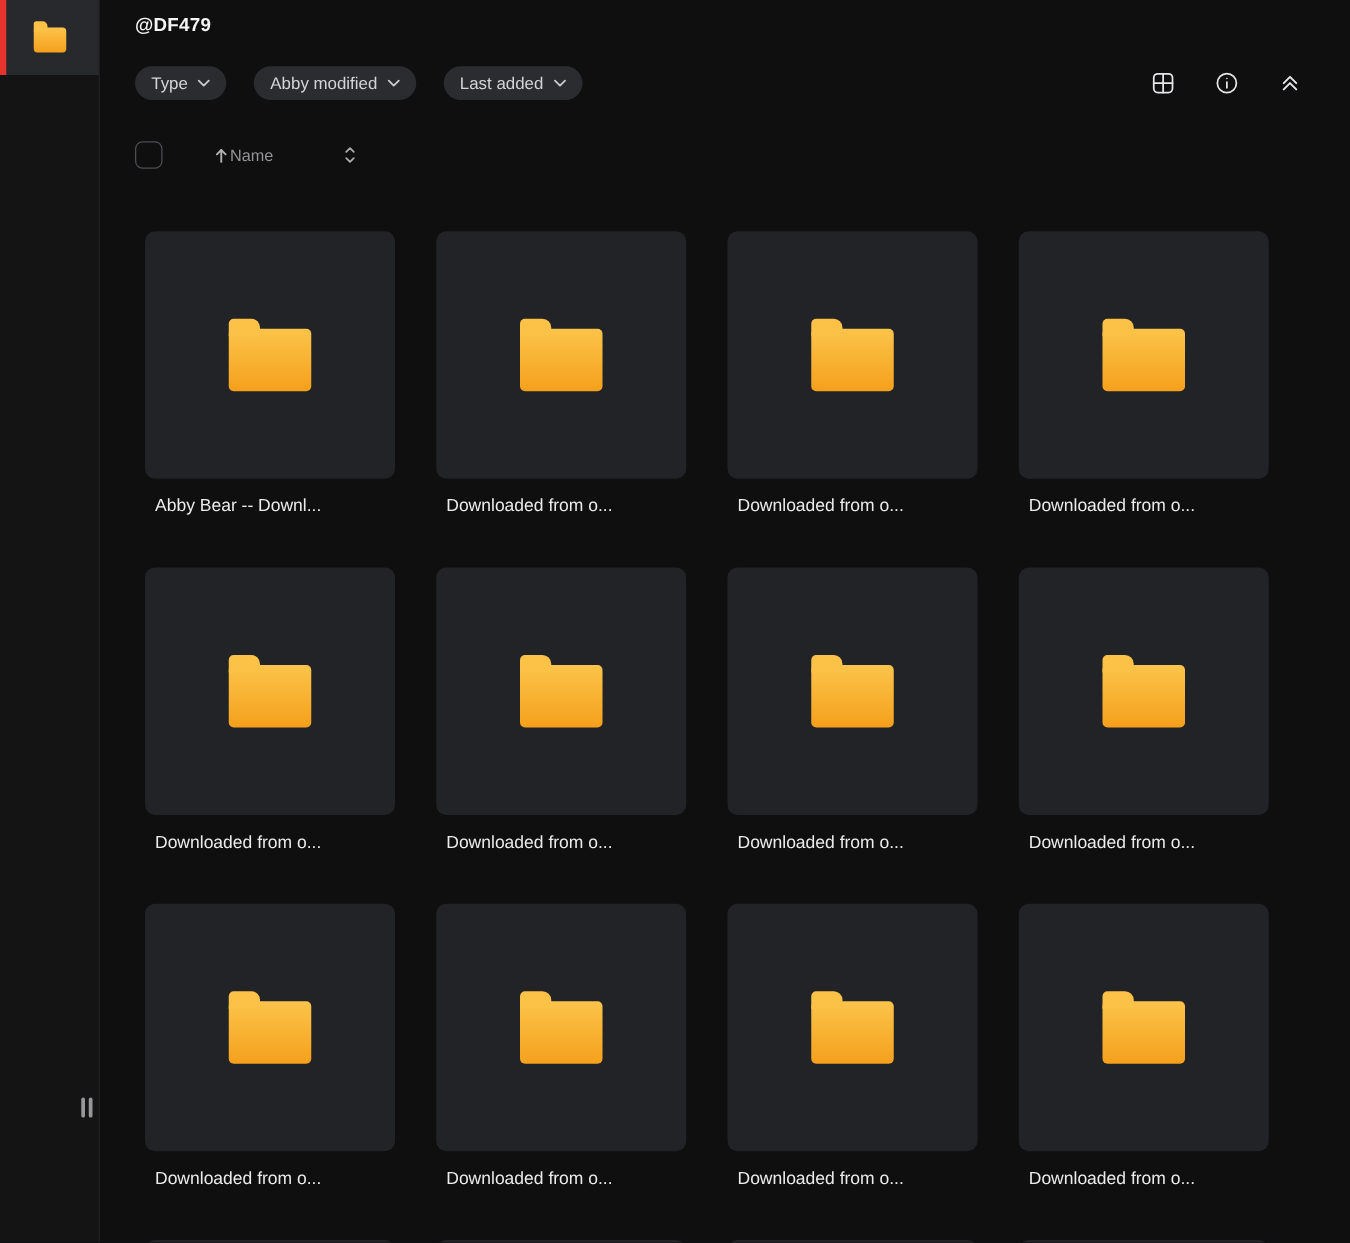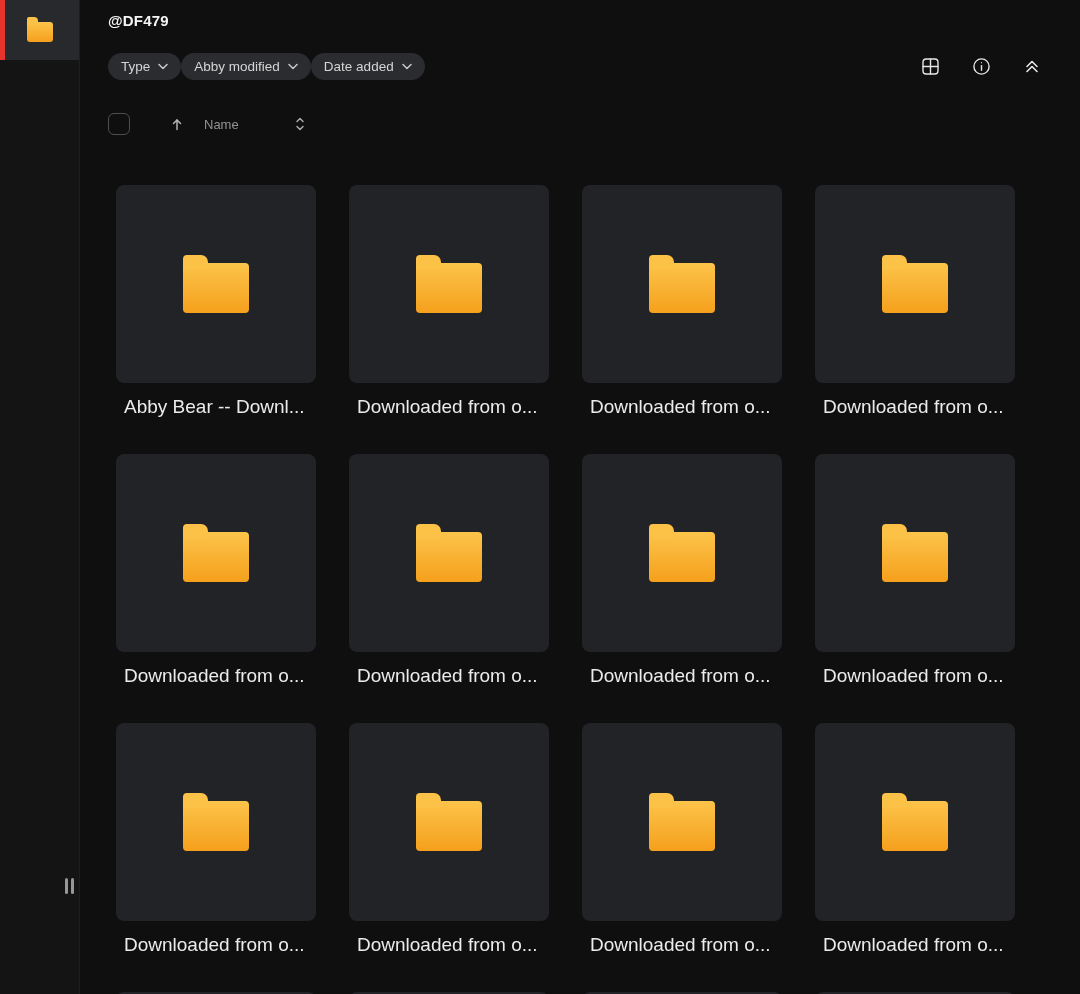--- a/index.html
+++ b/index.html
@@ -95,21 +95,21 @@
 
   
   .toolbar {
     margin-top: 20px;
     display: flex;
     align-items: center;
     justify-content: space-between;
     padding-right: 36px;
     height: 28px;
   }
-  .chips { display: flex; gap: 0; }
+  .chips { display: flex; gap: 22px; }
   .chip {
     display: inline-flex;
     align-items: center;
     gap: 8px;
     height: 27px;
     padding: 0 13px;
     background: #2b2c2f;
     border: none;
     border-radius: 14px;
     color: #d5d5d6;
@@ -140,21 +140,21 @@
     width: 22px; height: 22px;
     border: 1.5px solid #4d4e52;
     border-radius: 6px;
     background: transparent;
     cursor: pointer;
   }
   .sort-btn {
     margin-left: 40px;
     display: inline-flex;
     align-items: center;
-    gap: 20px;
+    gap: 0;
     background: none;
     border: none;
     color: #949496;
     font-size: 13px;
     font-family: inherit;
     cursor: pointer;
   }
   .sort-toggle {
     margin-left: 52px;
     background: none;
@@ -177,21 +177,21 @@
   .card {
     width: 200px; height: 198px;
     background: #222326;
     border-radius: 8px;
     display: flex;
     align-items: center;
     justify-content: center;
   }
   .card-label {
     margin: 13px 0 0 8px;
-    font-size: 19px;
+    font-size: 14px;
     color: #ebebeb;
     white-space: nowrap;
     overflow: hidden;
   }
 </style>
 </head>
 <body>
 
 <div class="app">
 
@@ -220,21 +220,21 @@
               <polyline points="1,1.5 5,5.5 9,1.5"></polyline>
             </svg>
         </button>
         <button class="chip">
           <span>Abby modified</span>
           <svg width="10" height="7" viewBox="0 0 10 7" fill="none" stroke="#c9c9cb" stroke-width="1.5" stroke-linecap="round" stroke-linejoin="round">
               <polyline points="1,1.5 5,5.5 9,1.5"></polyline>
             </svg>
         </button>
         <button class="chip">
-          <span>Date added</span>
+          <span>Last added</span>
           <svg width="10" height="7" viewBox="0 0 10 7" fill="none" stroke="#c9c9cb" stroke-width="1.5" stroke-linecap="round" stroke-linejoin="round">
               <polyline points="1,1.5 5,5.5 9,1.5"></polyline>
             </svg>
         </button>
       </div>
 
       <div class="toolbar-actions">
         <button class="icon-btn">
           <svg width="21" height="21" viewBox="0 0 21 21" fill="none" stroke="#e6e6e8" stroke-width="1.4" stroke-linecap="round">
             <rect x="3" y="3" width="15" height="15" rx="3.2"></rect>

